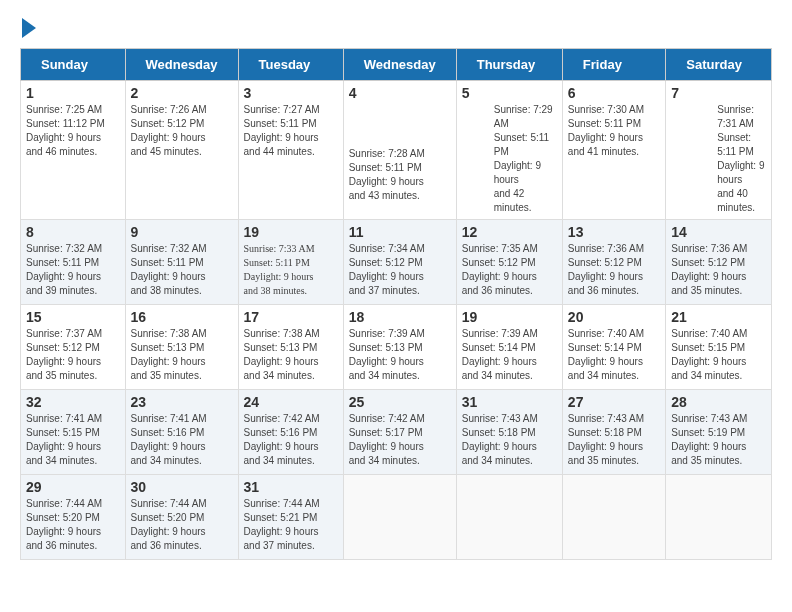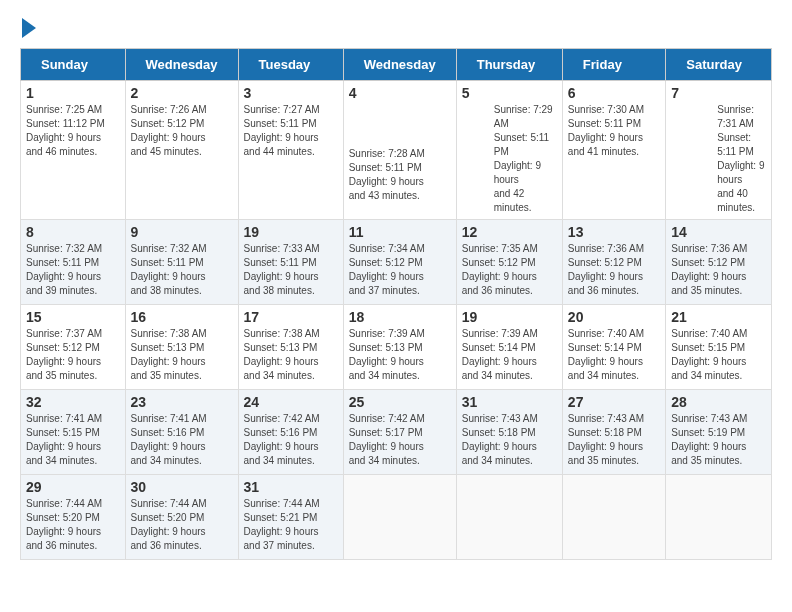--- a/index.html
+++ b/index.html
@@ -192,21 +192,21 @@
         </td>
         <td>
           <span class="day-num">9</span>
           <div class="day-info" style="white-space: pre-line;">Sunrise: 7:32 AM
 Sunset: 5:11 PM
 Daylight: 9 hours
 and 38 minutes.</div>
         </td>
         <td>
           <span class="day-num">19</span>
-          <div class="day-info" style="white-space: pre-line;">Sunrise: 7:33 AM
+          <div class="day-info" style="white-space: pre-line; font-family: Liberation Serif, serif;">Sunrise: 7:33 AM
 Sunset: 5:11 PM
 Daylight: 9 hours
 and 38 minutes.</div>
         </td>
         <td>
           <span class="day-num">11</span>
           <div class="day-info" style="white-space: pre-line;">Sunrise: 7:34 AM
 Sunset: 5:12 PM
 Daylight: 9 hours
 and 37 minutes.</div>

